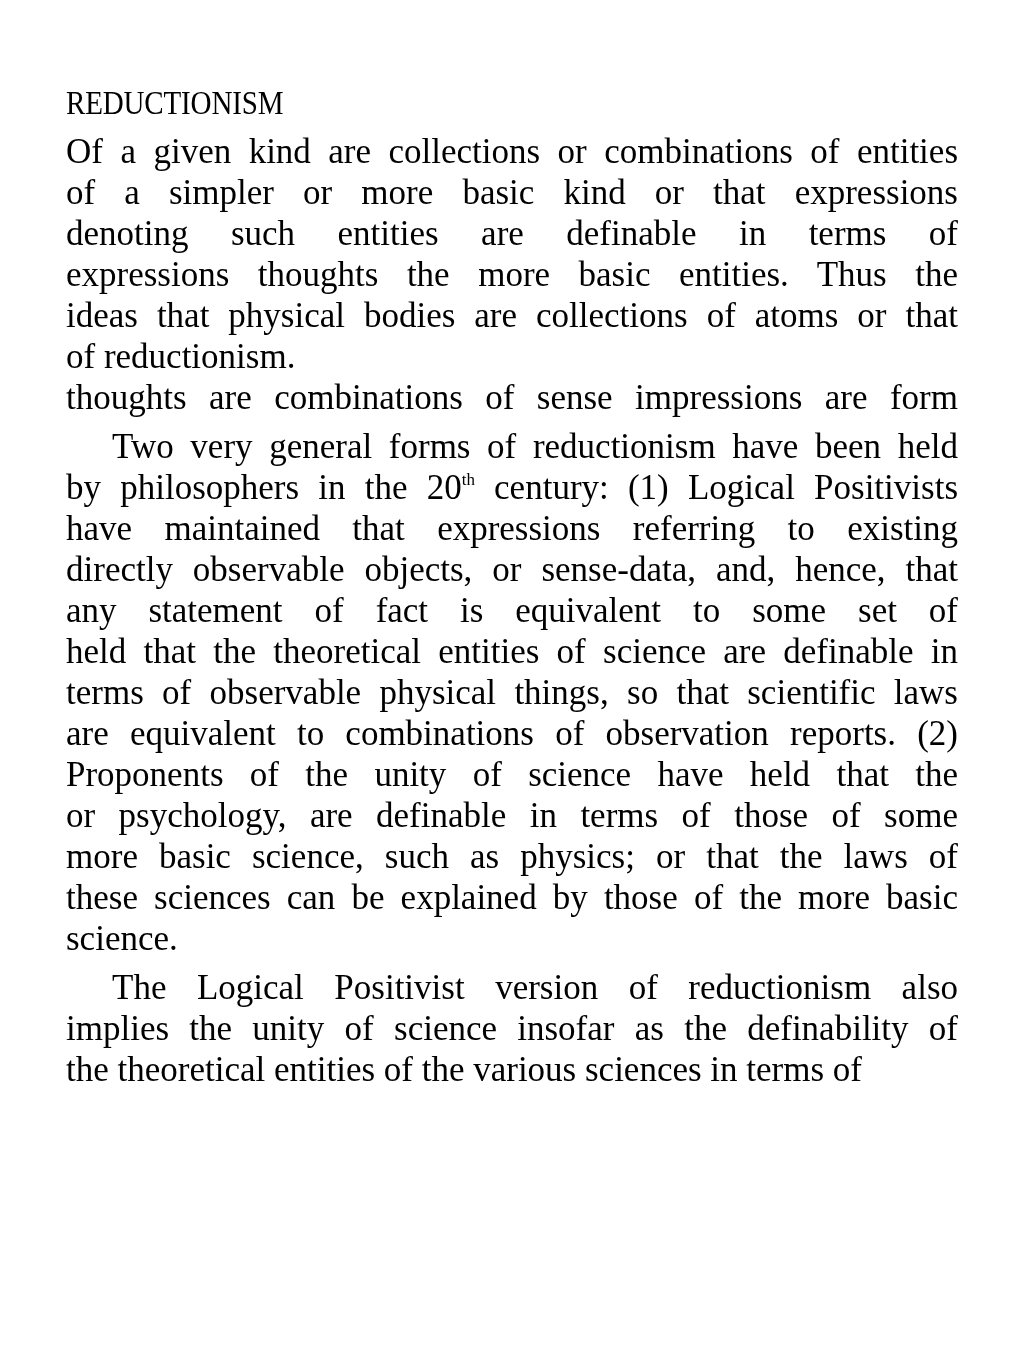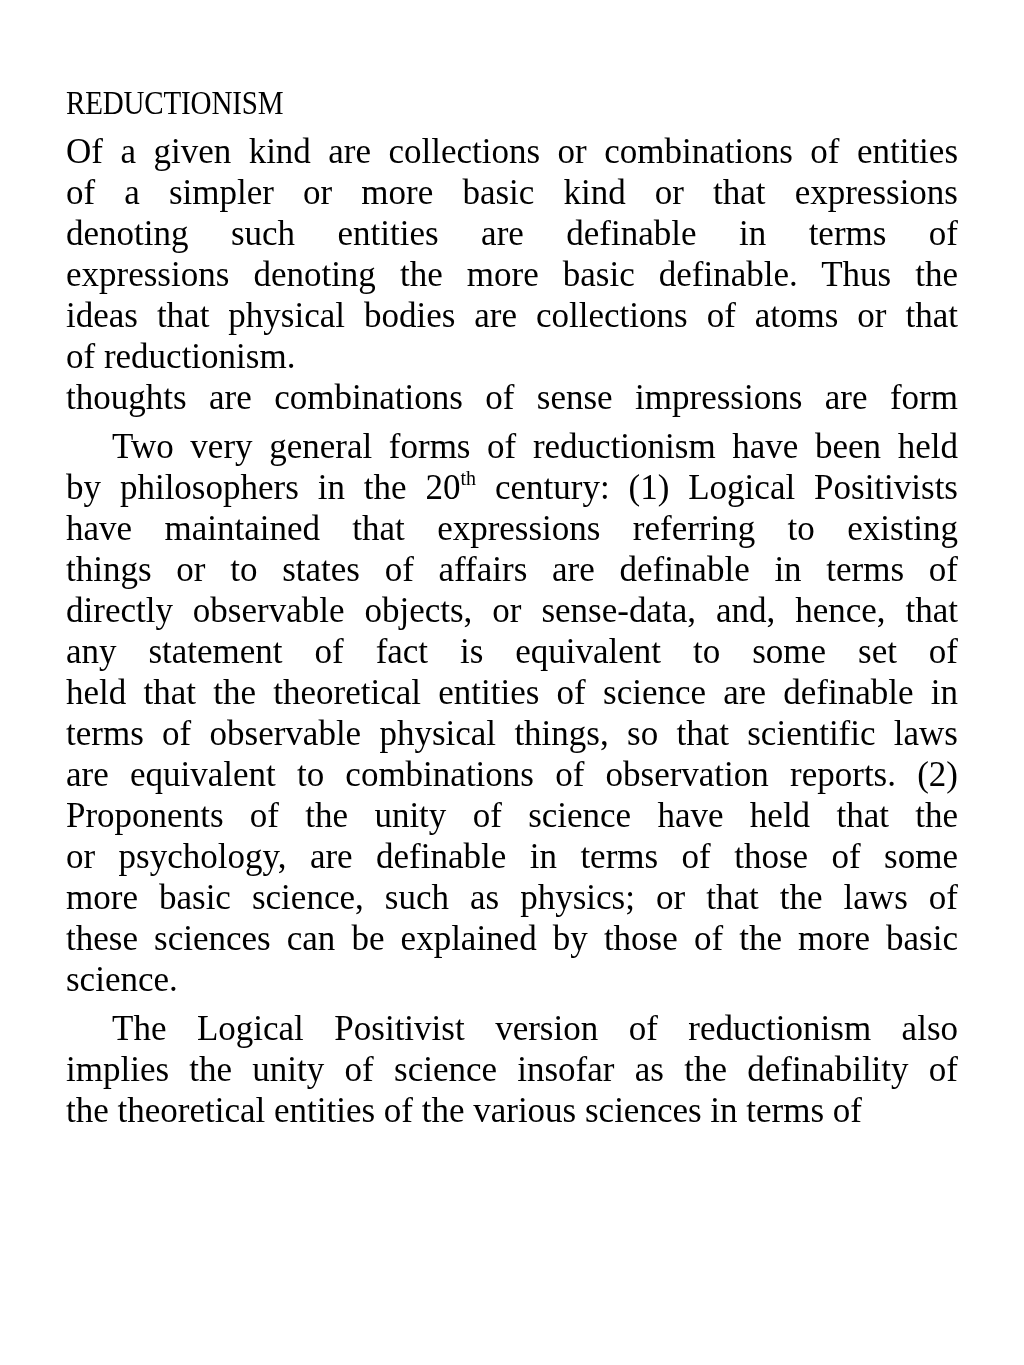--- a/index.html
+++ b/index.html
@@ -52,46 +52,45 @@
     }
     .line .inner {
       display: inline-block;
       width: 100%;
     }
     .indent {
       padding-left: 46px;
       box-sizing: border-box;
     }
     sup {
-      font-size: 20px;
+      font-size: 17px;
       line-height: 0;
       vertical-align: 14px;
     }
   </style>
 </head>
 <body>
 
 <div class="page">
   <h1 class="title">REDUCTIONISM</h1>
 
   <div class="para">
     <span class="line"><span class="inner" style="width: 892px; display: inline-block; text-align: justify; text-align-last: justify;">Of a given kind are collections or combinations of entities</span></span>
     <span class="line"><span class="inner" style="width: 892px; display: inline-block; text-align: justify; text-align-last: justify;">of a simpler or more basic kind or that expressions</span></span>
     <span class="line"><span class="inner" style="width: 892px; display: inline-block; text-align: justify; text-align-last: justify;">denoting such entities are definable in terms of</span></span>
-    <span class="line"><span class="inner" style="width: 892px; display: inline-block; text-align: justify; text-align-last: justify;">expressions denoting the more basic definable. Thus the</span></span>
+    <span class="line"><span class="inner" style="width: 892px; display: inline-block; text-align: justify; text-align-last: justify;">expressions thoughts the more basic entities. Thus the</span></span>
     <span class="line"><span class="inner" style="width: 892px; display: inline-block; text-align: justify; text-align-last: justify;">ideas that  physical bodies are collections of atoms or that</span></span>
     <span class="line last"><span class="inner" style="width: auto; display: inline-block;">of reductionism.</span></span>
     <span class="line"><span class="inner" style="width: 892px; display: inline-block; text-align: justify; text-align-last: justify;">thoughts are combinations of sense impressions are form</span></span>
   </div>
 
   <div class="para">
     <span class="line indent"><span class="inner" style="width: 846px; display: inline-block; text-align: justify; text-align-last: justify;">Two very general forms of reductionism have been held</span></span>
     <span class="line"><span class="inner" style="width: 892px; display: inline-block; text-align: justify; text-align-last: justify;"><span>by philosophers in the 20</span><sup>th</sup><span> century: (1) Logical Positivists</span></span></span>
     <span class="line"><span class="inner" style="width: 892px; display: inline-block; text-align: justify; text-align-last: justify;">have maintained that expressions referring to existing</span></span>
-    <span class="line"><span class="inner" style="width: 892px; display: inline-block; text-align: justify; text-align-last: justify;">things or to states of affairs are definable in terms of</span></span>
     <span class="line"><span class="inner" style="width: 892px; display: inline-block; text-align: justify; text-align-last: justify;">directly observable objects, or sense-data, and, hence, that</span></span>
     <span class="line"><span class="inner" style="width: 892px; display: inline-block; text-align: justify; text-align-last: justify;">any statement of fact is equivalent to some set of</span></span>
     <span class="line"><span class="inner" style="width: 892px; display: inline-block; text-align: justify; text-align-last: justify;">held that the theoretical entities of science are definable in</span></span>
     <span class="line"><span class="inner" style="width: 892px; display: inline-block; text-align: justify; text-align-last: justify;">terms of observable physical things, so that scientific laws</span></span>
     <span class="line"><span class="inner" style="width: 892px; display: inline-block; text-align: justify; text-align-last: justify;">are equivalent to combinations of observation reports. (2)</span></span>
     <span class="line"><span class="inner" style="width: 892px; display: inline-block; text-align: justify; text-align-last: justify;">Proponents of the unity of science have held that the</span></span>
     <span class="line"><span class="inner" style="width: 892px; display: inline-block; text-align: justify; text-align-last: justify;">or psychology, are definable in terms of those of some</span></span>
     <span class="line"><span class="inner" style="width: 892px; display: inline-block; text-align: justify; text-align-last: justify;">more basic science, such as physics; or that the laws of</span></span>
     <span class="line"><span class="inner" style="width: 892px; display: inline-block; text-align: justify; text-align-last: justify;">these sciences can be explained by those of the more basic</span></span>
     <span class="line last"><span class="inner" style="width: auto; display: inline-block;">science.</span></span>

